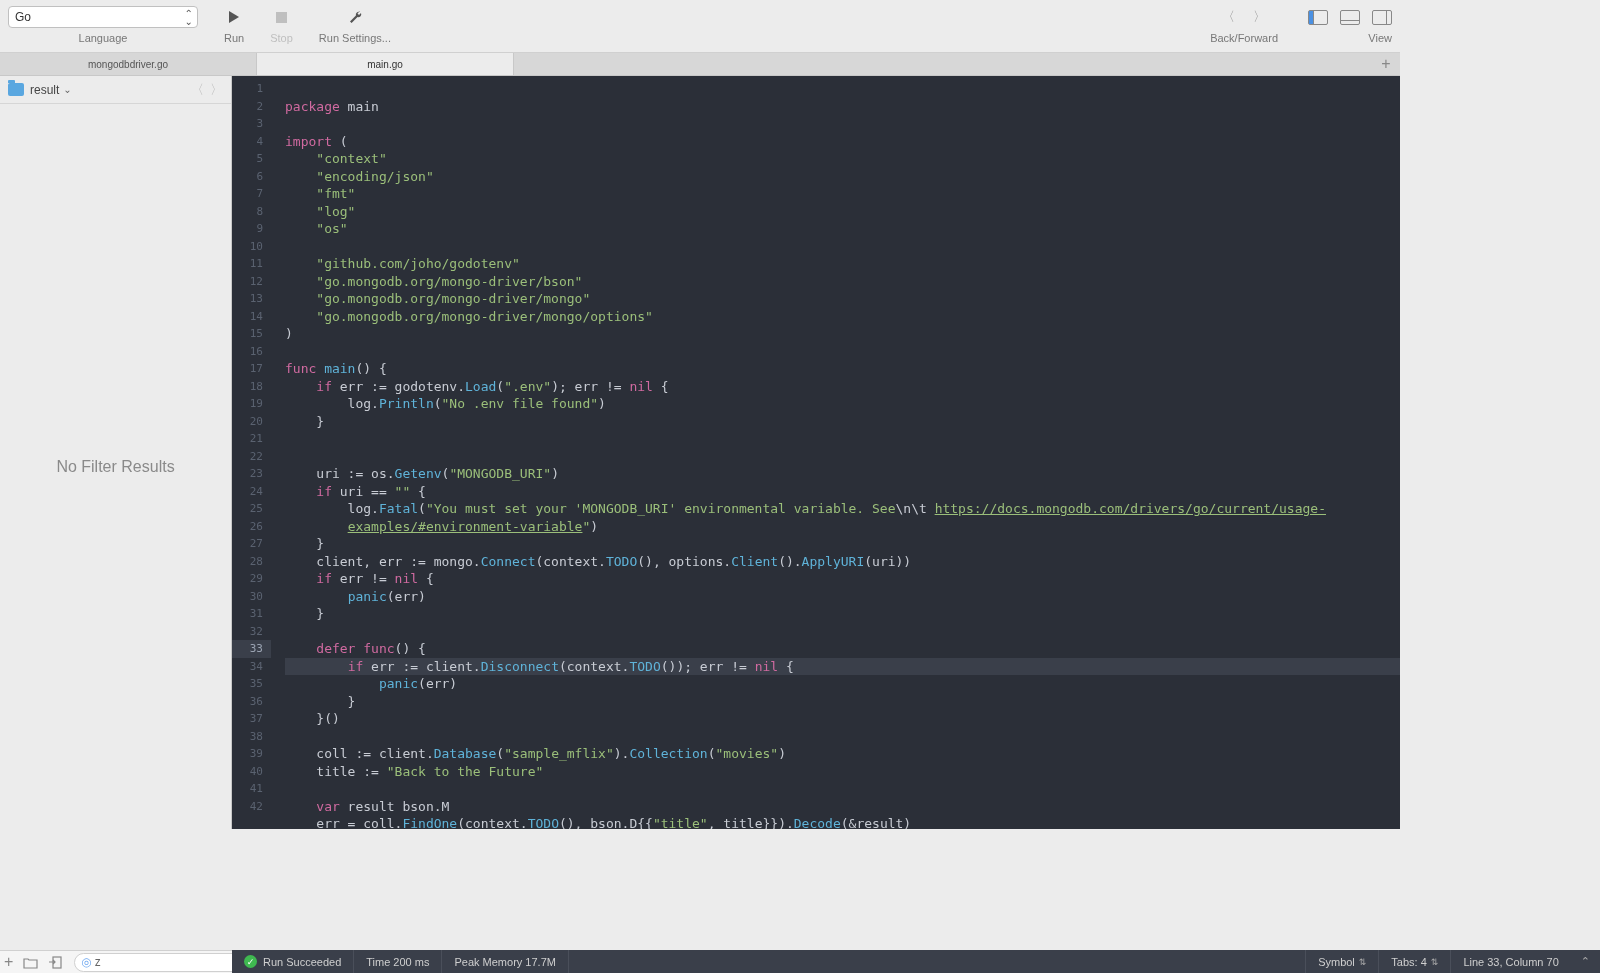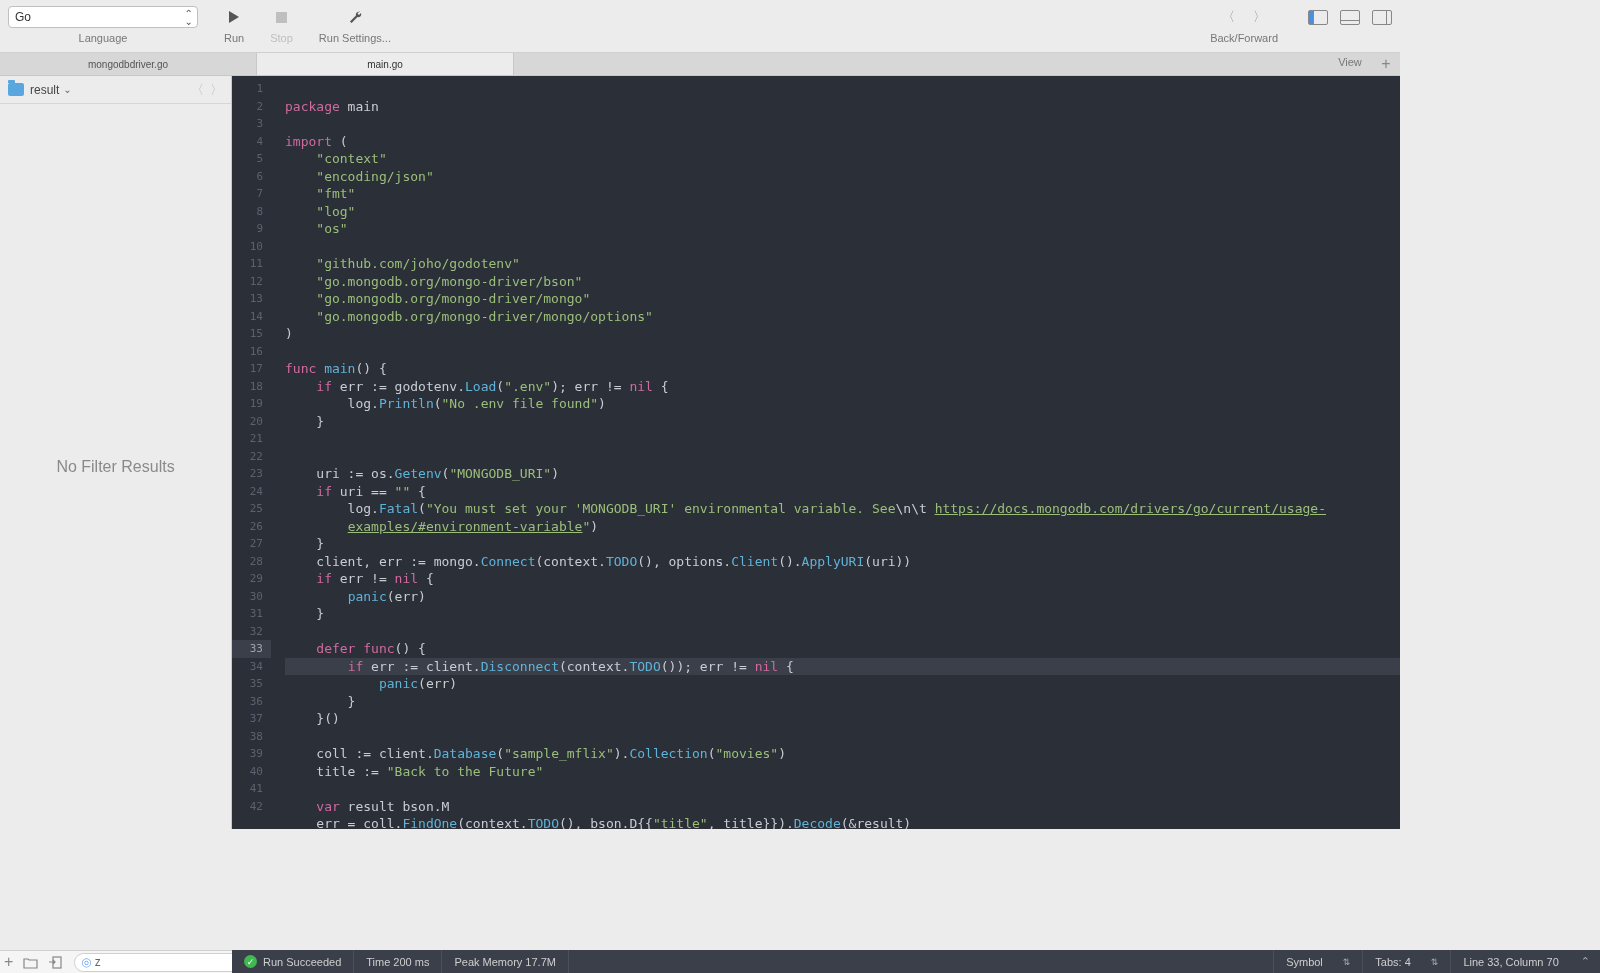--- a/index.html
+++ b/index.html
@@ -8,21 +8,21 @@
 .lang-group { width:190px; display:flex; flex-direction:column; align-items:center; }
 .lang-select { width:190px; height:22px; background:#fff; border:1px solid #c0c0c0; border-radius:4px; display:flex; align-items:center; padding:0 6px; font-size:12px; color:#333; position:relative; }
 .lang-select .updown { position:absolute; right:4px; top:3px; font-size:10px; line-height:8px; color:#555; }
 .tool-label { font-size:11px; color:#777; margin-top:4px; }
 .tool-btn { display:flex; flex-direction:column; align-items:center; margin-left:26px; }
 .tool-btn .icon { height:22px; display:flex; align-items:center; justify-content:center; color:#555; font-size:15px; }
 .tool-btn.disabled .icon, .tool-btn.disabled .tool-label { color:#bfbfbf; }
 .toolbar-spacer { flex:1; }
 .nav-group { display:flex; flex-direction:column; align-items:center; margin-right:30px; }
 .nav-arrows { display:flex; gap:18px; color:#999; height:22px; align-items:center; }
-.view-group { display:flex; flex-direction:column; align-items:center;gap:24px; }
+.view-group { display:flex; flex-direction:column; align-items:flex-end; }
 .view-icons { display:flex; gap:12px; height:22px; align-items:center; }
 .view-rect { width:20px; height:15px; border:1.5px solid #888; border-radius:2px; display:flex; }
 .view-rect.left .bar { width:5px; background:#4a90e2; border-right:1px solid #888; }
 .view-rect.bottom { flex-direction:column; } .view-rect.bottom .sp { flex:1; } .view-rect.bottom .bar { height:4px; border-top:1px solid #888; }
 .view-rect.right { justify-content:flex-end; } .view-rect.right .bar { width:5px; border-left:1px solid #888; }
 
 .tabbar { height:23px; background:#d7d7d7; display:flex; border-bottom:1px solid #c8c8c8; }
 .tab { width:257px; display:flex; align-items:center; justify-content:center; font-size:10px; color:#555; border-right:1px solid #c8c8c8; background:#d7d7d7; }
 .tab.active { background:#ececec; color:#333; }
 .tabbar .plus { margin-left:auto; width:28px; display:flex; align-items:center; justify-content:center; color:#888; font-size:16px; }
@@ -50,21 +50,21 @@
 .bb-left .ic { color:#888; font-size:14px; }
 .bb-left .ic.plus { font-size:16px; }
 .filter { flex:1; display:flex; align-items:center; background:#fff; border:1px solid #d0d0d0; border-radius:12px; height:19px; padding:0 6px; margin-left:2px; }
 .filter .mag { color:#6fa8f0; font-size:12px; margin-right:3px; }
 .filter input { border:none; outline:none; flex:1; font-size:12px; background:transparent; color:#666; }
 .filter .clr { color:#bbb; font-size:11px; }
 .bb-right { flex:1; background:#3a3f4a; color:#cfcfcf; display:flex; align-items:center; font-size:11px; }
 .bb-item { padding:0 12px; height:100%; display:flex; align-items:center; border-right:1px solid #4a4f5a; gap:6px; }
 .ok-ic { width:13px; height:13px; border-radius:50%; background:#3fb950; color:#fff; display:flex; align-items:center; justify-content:center; font-size:9px; }
 .bb-spacer { flex:1; }
-.bb-r { padding:0 12px; height:100%; display:flex; align-items:center; border-left:1px solid #4a4f5a; gap:20px; }
+.bb-r { padding:0 12px; height:100%; display:flex; align-items:center; border-left:1px solid #4a4f5a; gap:4px; }
 .bb-r .ud { font-size:9px; color:#aaa; }
 .bb-end { padding:0 10px; color:#aaa; }
 svg { display:block; }
 </style>
 </head>
 <body>
 
 <div class="toolbar">
   <div class="lang-group">
     <div class="lang-select">

